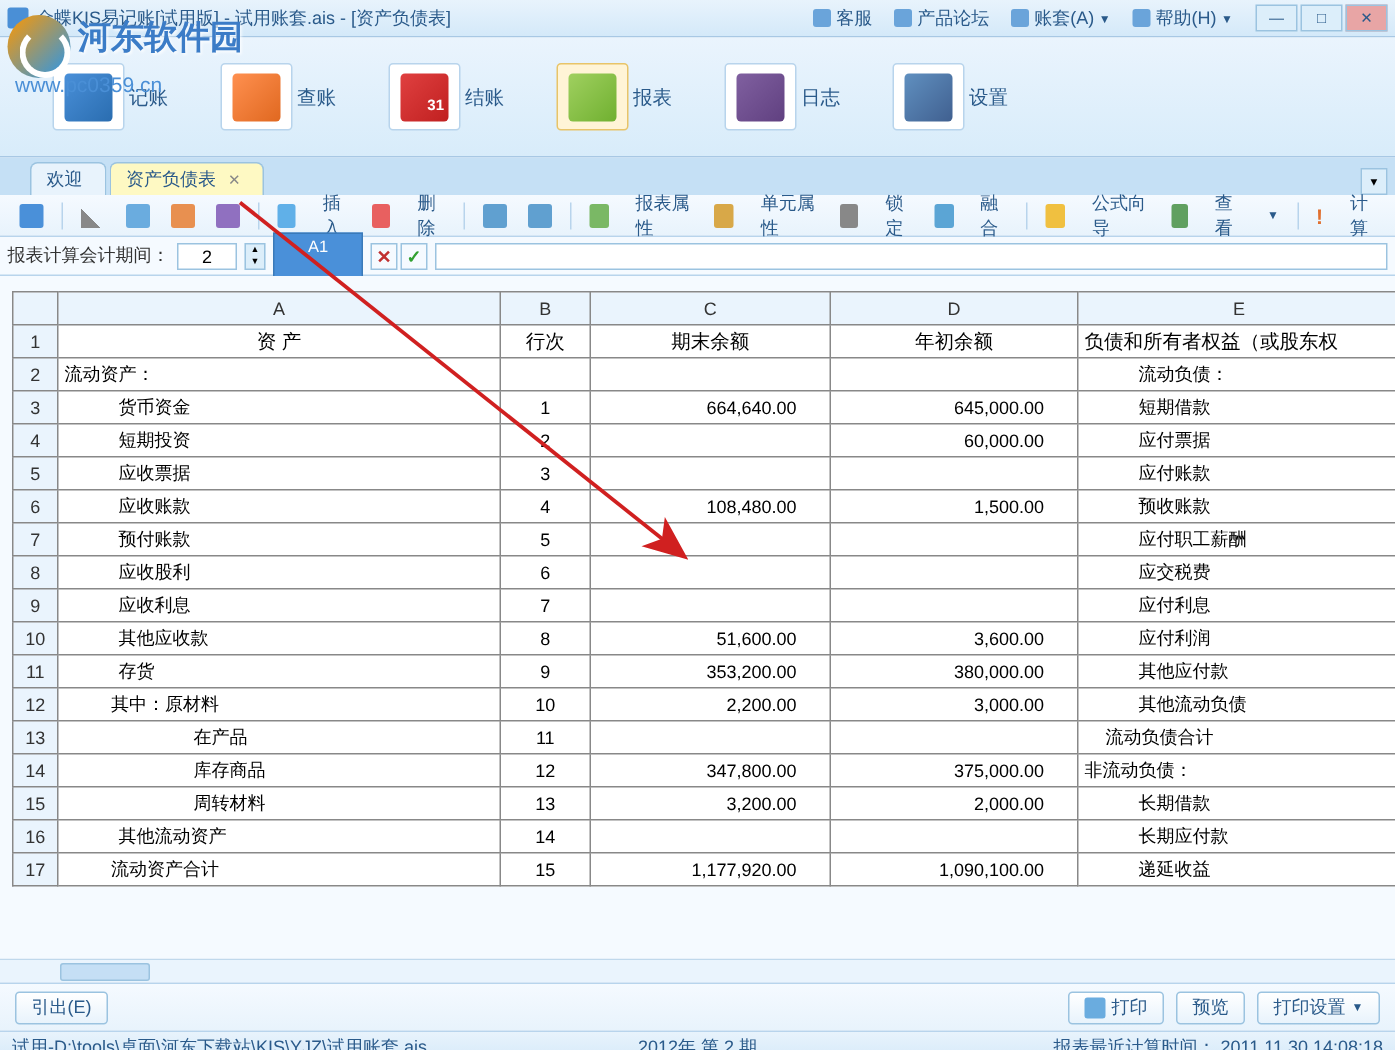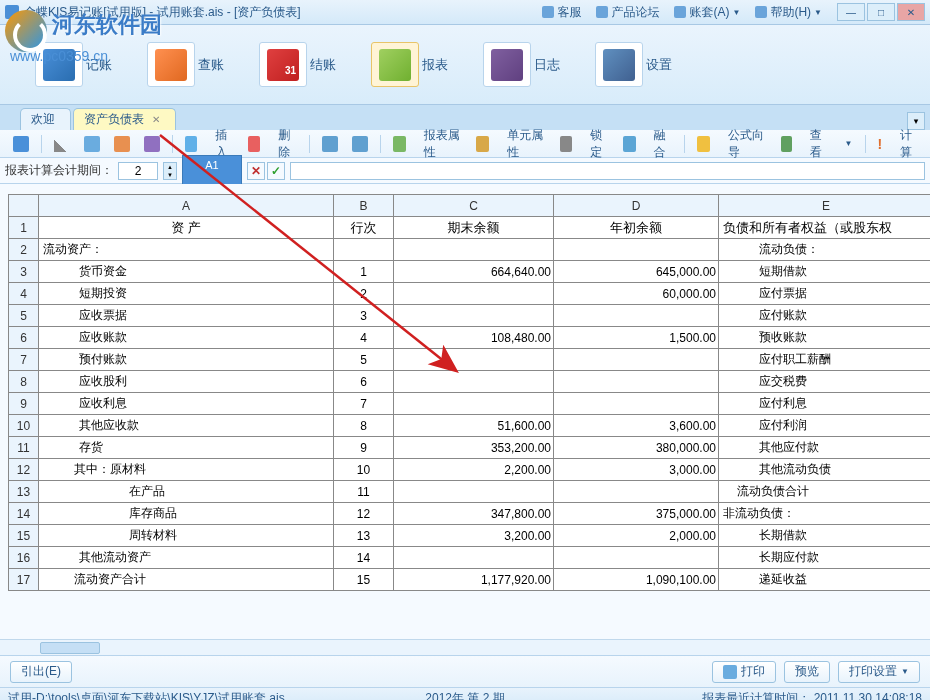--- a/index.html
+++ b/index.html
@@ -82,21 +82,21 @@
     th, td { border: 1px solid #888; font-size: 12px; height: 22px; padding: 0 4px; background: #fff; }
     th.rowhead, th.colhead { background: #eaf4fd; font-weight: normal; text-align: center; color: #333; }
     th.corner { background: #eaf4fd; width: 30px; }
     .col-A { width: 295px; }
     .col-B { width: 60px; }
     .col-C { width: 160px; }
     .col-D { width: 165px; }
     .col-E { width: 215px; }
     td.col-header { text-align: center; font-size: 13px; }
     td.num { text-align: center; }
-    td.money { text-align: right; padding-right: 2px; }
+    td.money { text-align: right; padding-right: 22px; }
     td.indent1 { padding-left: 18px; }
     td.indent2 { padding-left: 40px; }
     td.indent3 { padding-left: 35px; }
     td.indent4 { padding-left: 90px; }
     
     
     .arrow { position: absolute; top: 130px; left: 155px; z-index: 50; pointer-events: none; }
     
     
     .bottom-scroll { height: 16px; background: #eaf4fd; border-top: 1px solid #c0d8ec; display: flex; align-items: center; }

